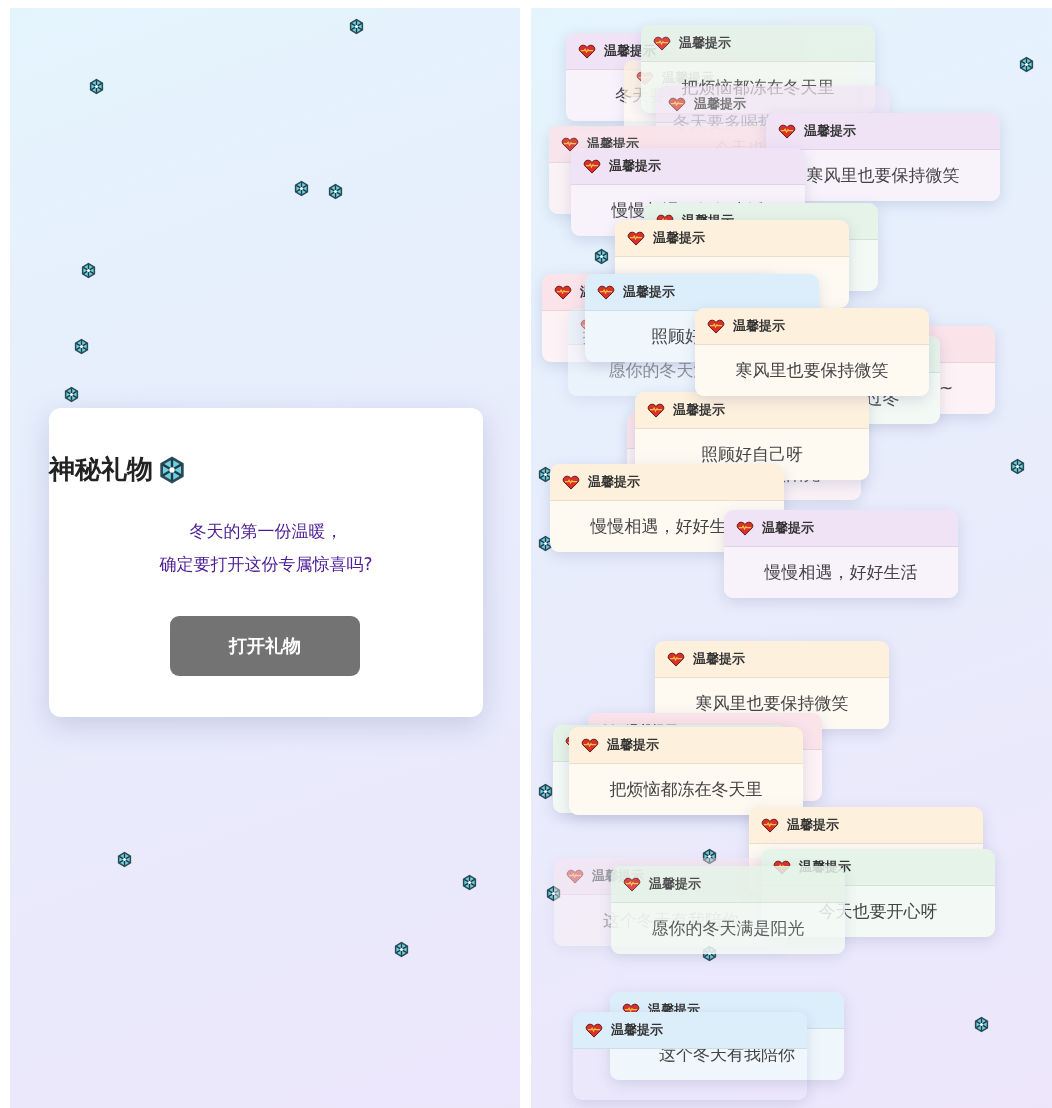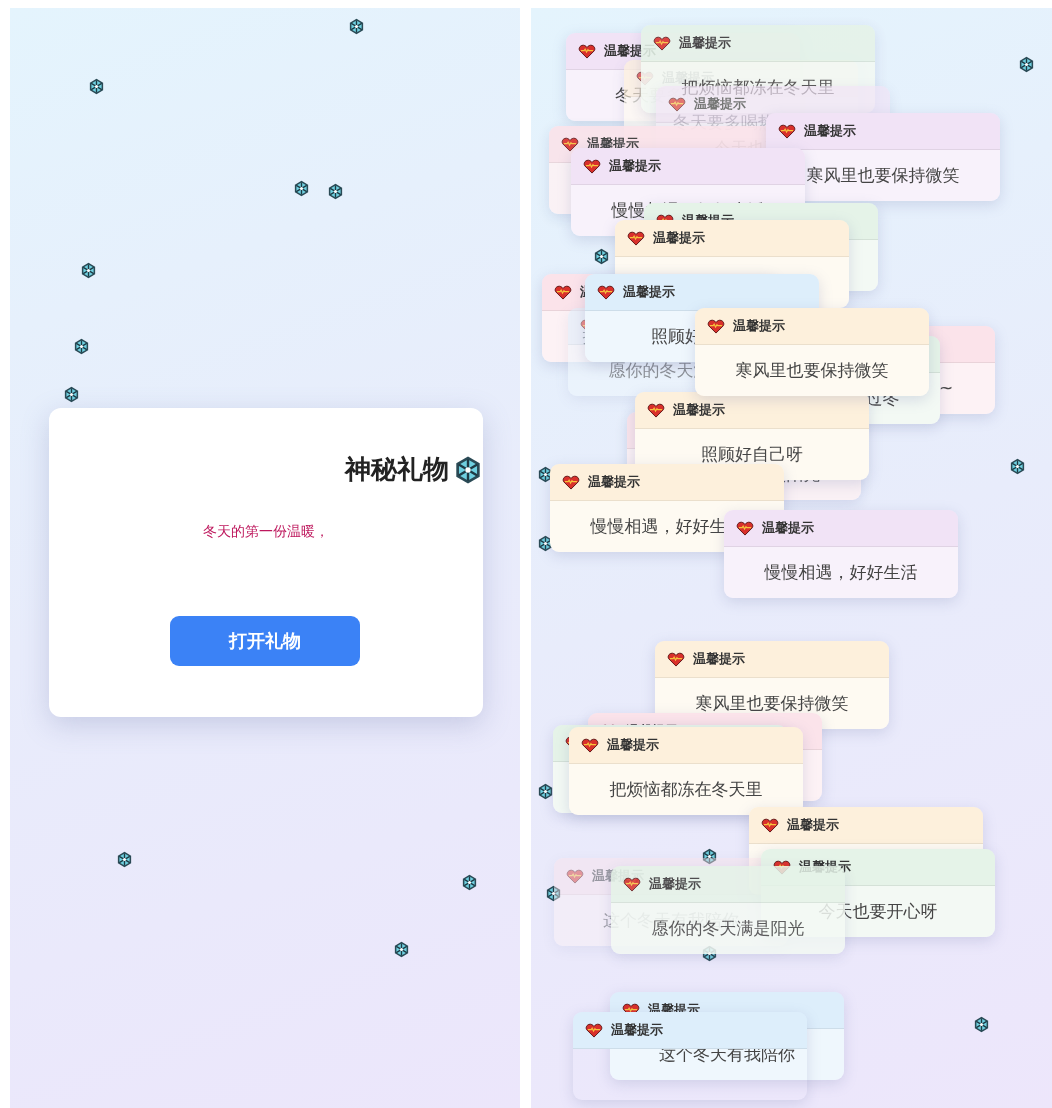--- a/index.html
+++ b/index.html
@@ -4,24 +4,24 @@
 <style>
   html, body { margin:0; padding:0; }
   body { width:1052px; height:1108px; background:#ffffff; position:relative; overflow:hidden;
          font-family:"DejaVu Sans","Liberation Sans",sans-serif; }
   .panel { position:absolute; top:0; height:1108px; overflow:hidden;margin-top:8px; }
   #left { left:10px; width:510px; background:linear-gradient(160deg,#e4f4fd 0%,#e8ecfb 50%,#ece6fb 100%); }
   #right { left:531px; width:521px; background:linear-gradient(160deg,#e4f4fd 0%,#e8ecfb 50%,#ede6fb 100%); }
   .flake { position:absolute; width:17px; height:17px; }
   .modal { position:absolute; left:39px; top:400px; width:434px; height:309px; background:#fff;
            border-radius:12px; box-shadow:0 8px 28px rgba(120,130,180,0.30); text-align:center; }
-  .modal-title { margin-top:44px; font-size:26px; font-weight:bold; color:#222; display:flex; justify-content:flex-end; align-items:center; gap:4px; }
+  .modal-title { margin-top:44px; font-size:26px; font-weight:bold; color:#222; display:flex; justify-content:flex-start; align-items:center; gap:4px; }
   .modal-title .flake-inline { width:30px; height:30px; position:static; }
-  .modal-text { margin-top:28px; font-size:14px; color:#be185d; line-height:33px; }
-  .open-btn { position:absolute; left:121px; top:208px; width:190px; height:50px; background:#3b82f6;
+  .modal-text { margin-top:28px; font-size:17px; color:#4c1d95; line-height:33px; }
+  .open-btn { position:absolute; left:121px; top:208px; width:190px; height:60px; background:#737373;
               color:#fff; font-size:18px; font-weight:bold; border:none; border-radius:9px;
               font-family:"DejaVu Sans","Liberation Sans",sans-serif; cursor:pointer; }
   .toast { position:absolute; width:234px; height:88px; border-radius:9px; overflow:hidden;
            box-shadow:0 4px 14px rgba(110,120,170,0.22); }
   .toast-head { height:36px; display:flex; align-items:center; padding-left:12px; font-size:13px; font-weight:bold; color:#333;
                 border-bottom:1px solid rgba(0,0,0,0.07); }
   .toast-head svg { width:18px; height:15px; margin-right:8px; }
   .toast-body { height:51px; display:flex; align-items:center; justify-content:center; font-size:17px; color:#444; }
   .c-purple .toast-head { background:#f1e3f6; } .c-purple .toast-body { background:#f8f2fb; }
   .c-green .toast-head { background:#e5f3e8; } .c-green .toast-body { background:#f3f9f4; }
@@ -67,20 +67,21 @@
     </div>
   <div class="modal">
     <div class="modal-title">
       <span>神秘礼物</span>
       <svg class="flake-inline" viewBox="0 0 20 20">
           <use href="#flake"></use>
         </svg>
     </div>
     <div class="modal-text">
       <div>冬天的第一份温暖，</div>
+      <div>确定要打开这份专属惊喜吗?</div>
     </div>
     <button class="open-btn">打开礼物</button>
   </div>
 </div>
 
 <div id="right" class="panel">
   <div id="right-layer">
       <svg viewBox="0 0 20 20" class="flake" style="left: 487px; top: 48px;">
         <use href="#flake"></use>
       </svg>

